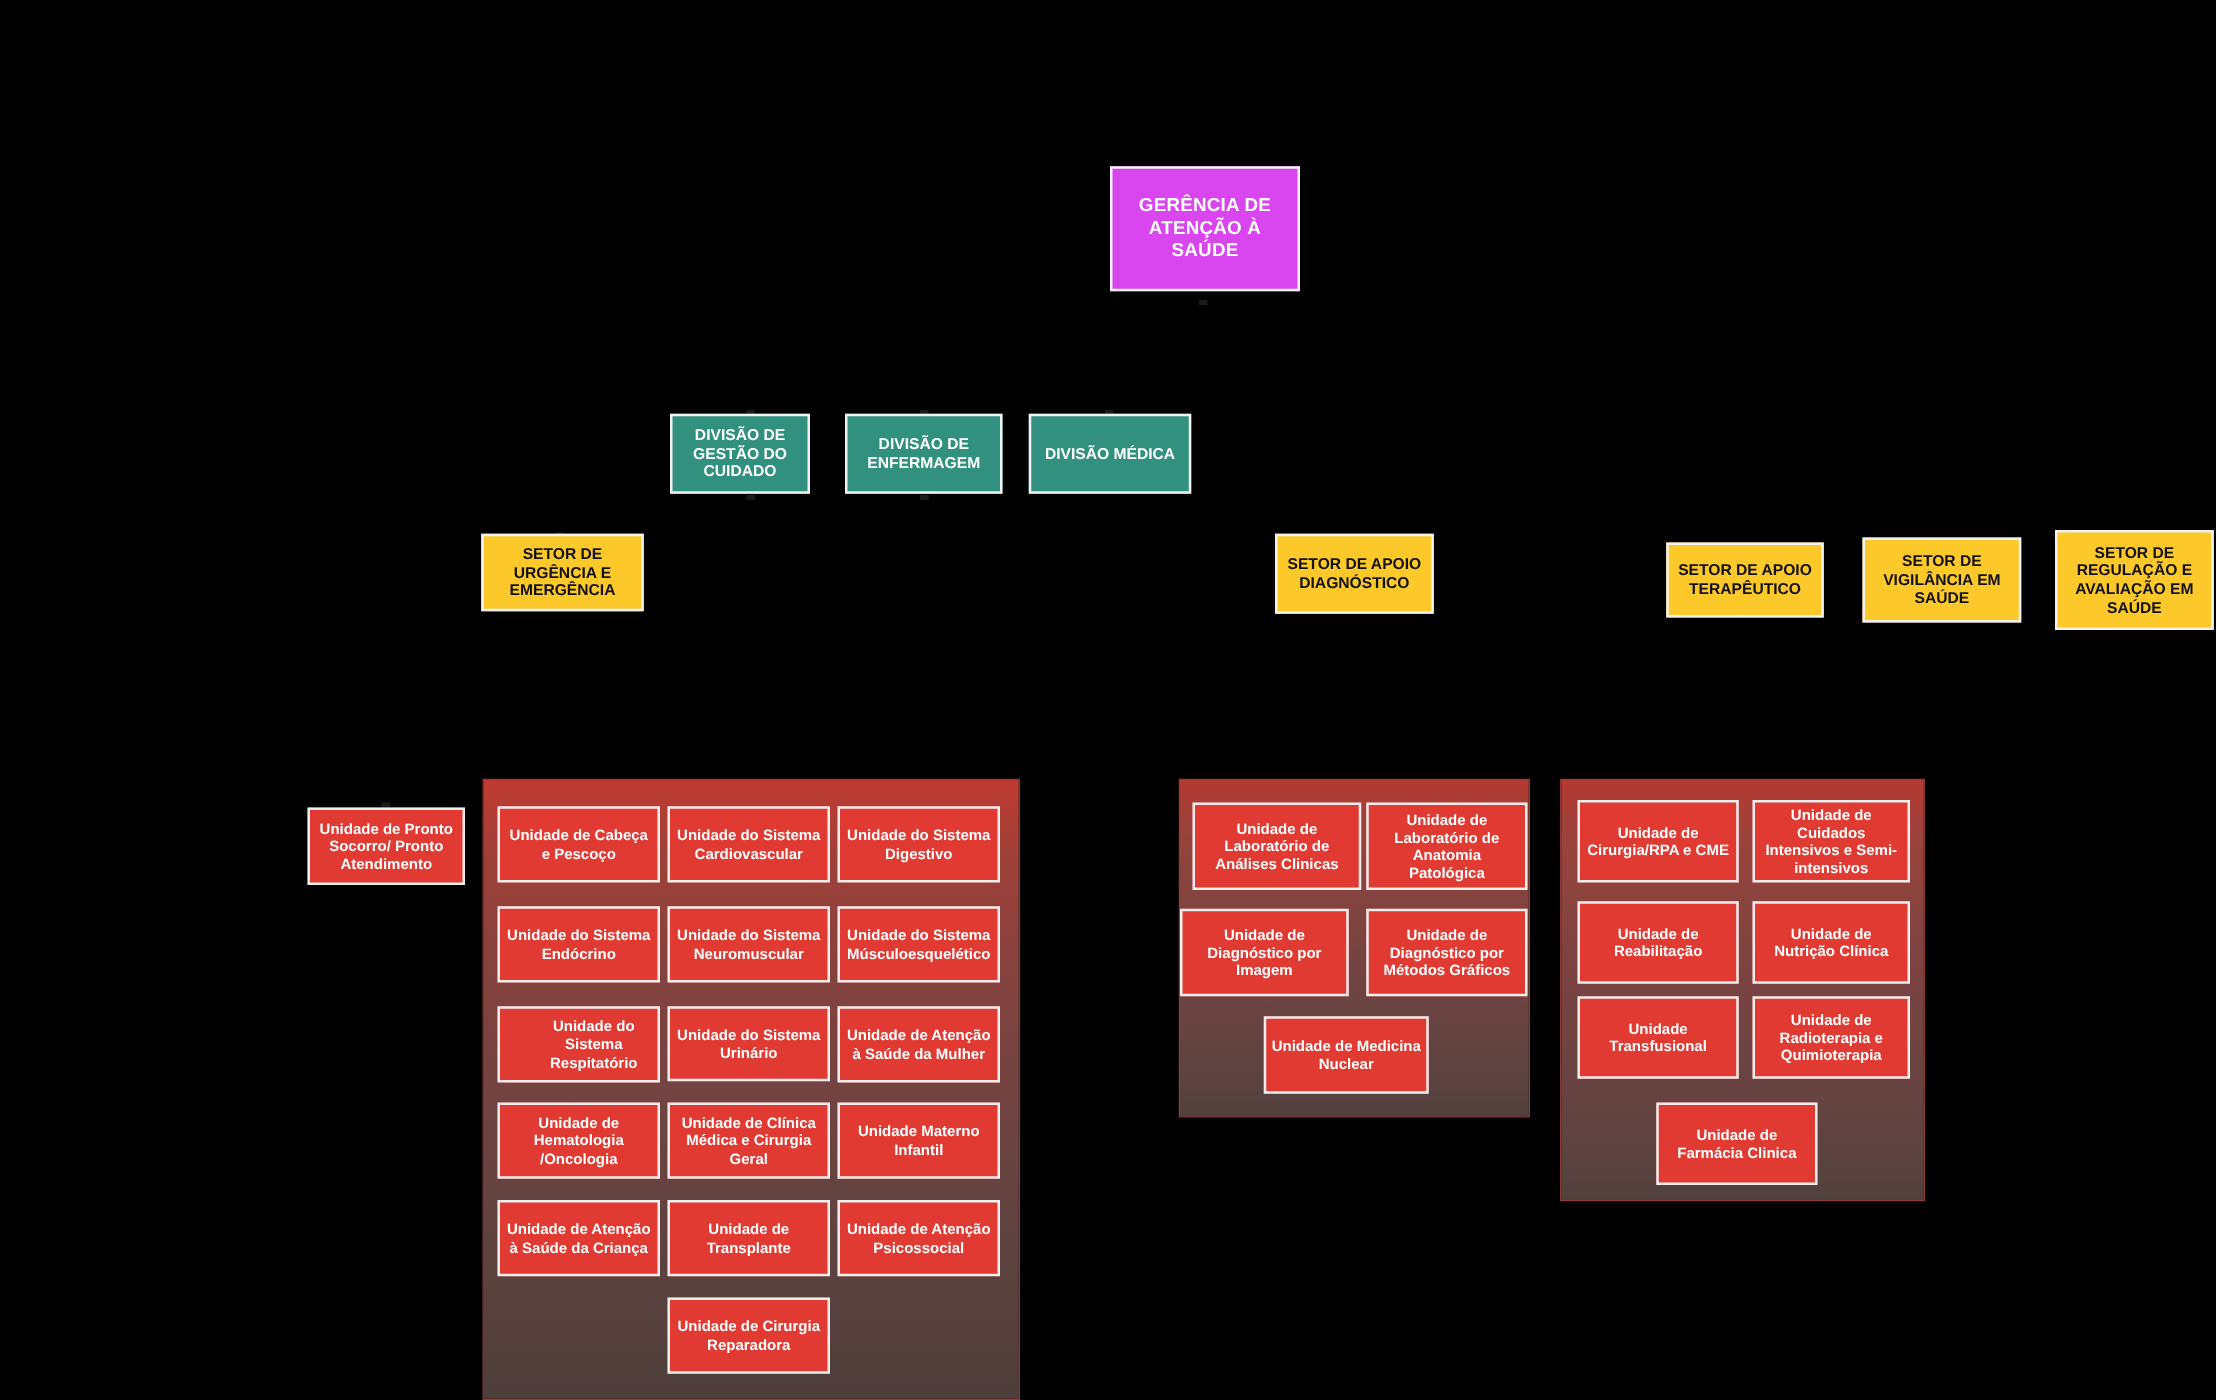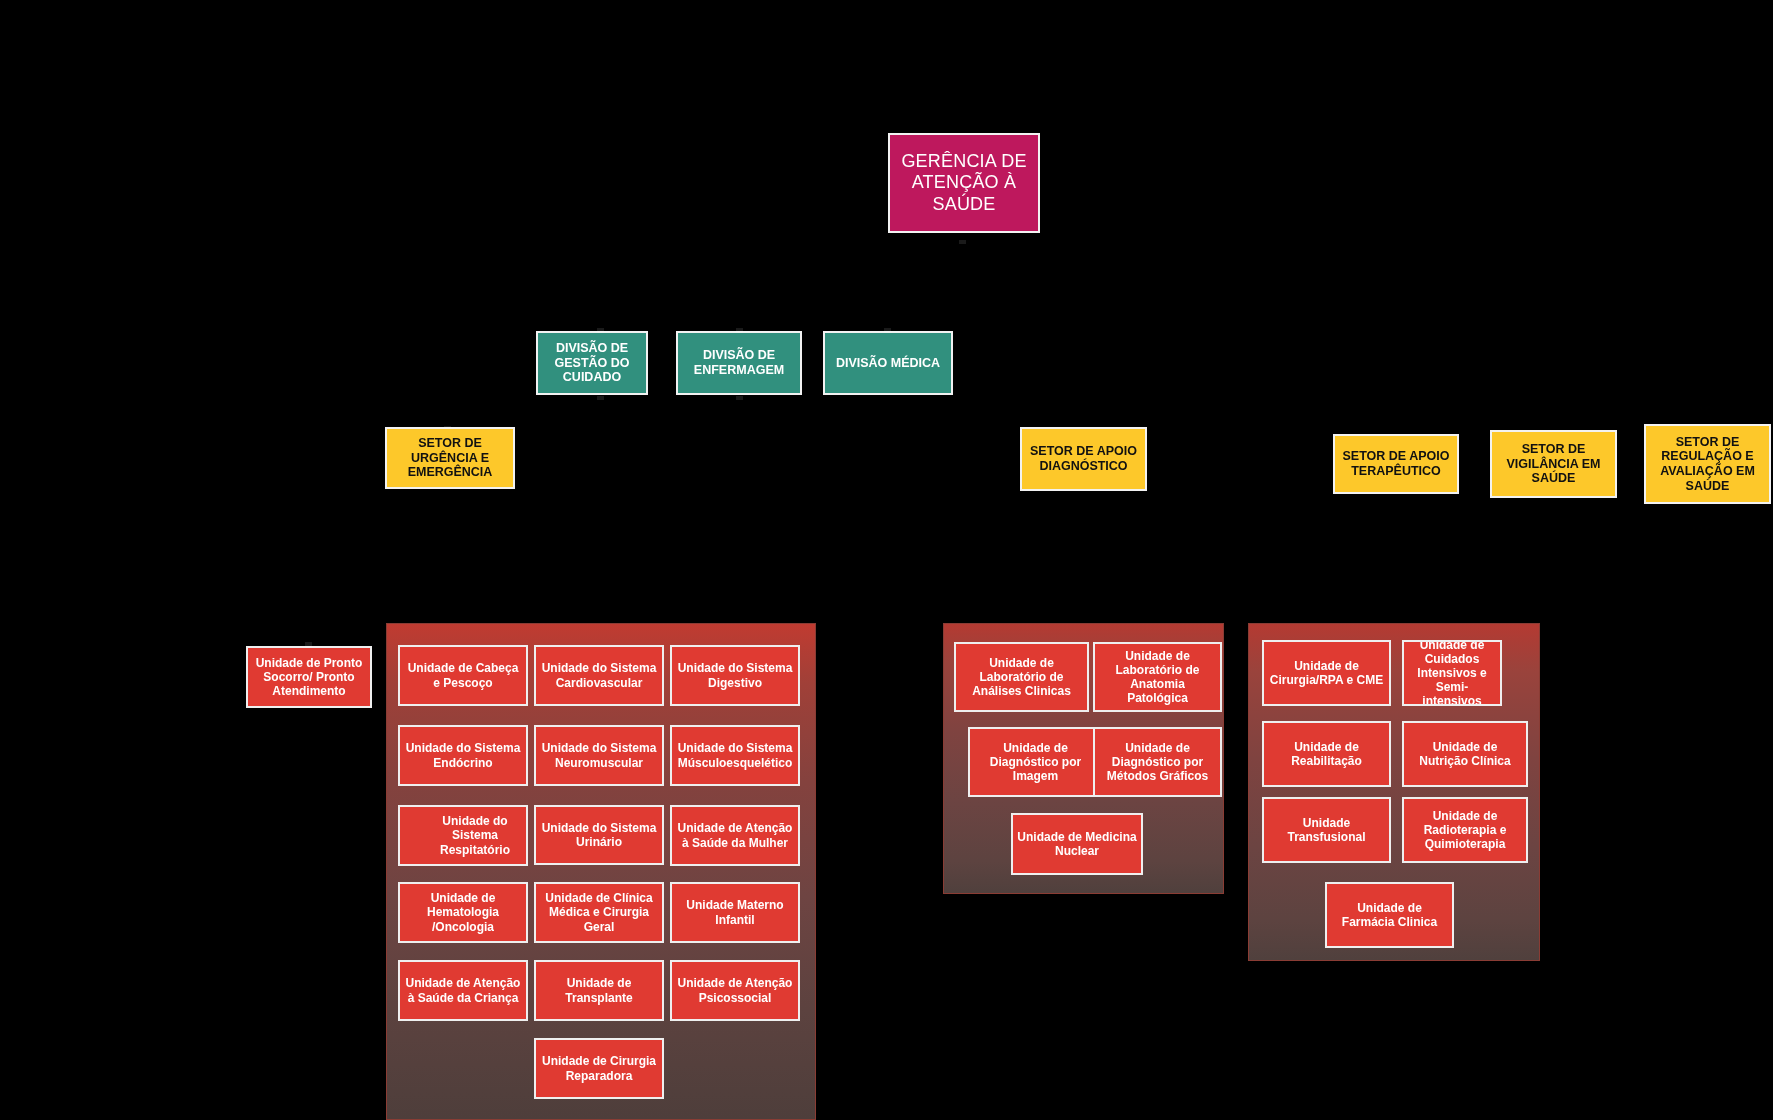--- a/index.html
+++ b/index.html
@@ -26,24 +26,24 @@
     justify-content: center;
     text-align: center;
     line-height: 1.18;
     border: 2px solid #e8e8e8;
     padding: 2px 4px;
     overflow: hidden;
   }
 
   
   .node.root {
-    background: #be185d;
+    background: #d946ef;
     color: #ffffff;
-    font-weight: normal;
-    font-size: 18px;
+    font-weight: bold;
+    font-size: 15px;
     letter-spacing: .2px;
     border-color: #f2f2f2;
   }
 
   
   .node.division {
     background: #31907e;
     color: #ffffff;
     font-weight: bold;
     font-size: 12.5px;
@@ -211,37 +211,37 @@
 
   <div class="group" style="left:943px; top:623px; width:281px; height:271px;"></div>
 
   <div class="node unit" style="left:954px; top:642px; width:135px; height:70px;">
     <span>Unidade de Laboratório de Análises Clinicas</span>
   </div>
   <div class="node unit" style="left:1093px; top:642px; width:129px; height:70px;">
     <span>Unidade de Laboratório de Anatomia Patológica</span>
   </div>
 
-  <div class="node unit" style="left:968px; top:727px; width:135px; height:70px;">
+  <div class="node unit" style="left:944px; top:727px; width:135px; height:70px;">
     <span>Unidade de Diagnóstico por Imagem</span>
   </div>
   <div class="node unit" style="left:1093px; top:727px; width:129px; height:70px;">
     <span>Unidade de Diagnóstico por Métodos Gráficos</span>
   </div>
 
   <div class="node unit" style="left:1011px; top:813px; width:132px; height:62px;">
     <span>Unidade de Medicina Nuclear</span>
   </div>
 
   <div class="group" style="left:1248px; top:623px; width:292px; height:338px;"></div>
 
   <div class="node unit" style="left:1262px; top:640px; width:129px; height:66px;">
     <span>Unidade de Cirurgia/RPA e CME</span>
   </div>
-  <div class="node unit" style="left:1402px; top:640px; width:100px; height:66px;">
+  <div class="node unit" style="left:1402px; top:640px; width:126px; height:66px;">
     <span>Unidade de Cuidados Intensivos e Semi-intensivos</span>
   </div>
 
   <div class="node unit" style="left:1262px; top:721px; width:129px; height:66px;">
     <span>Unidade de Reabilitação</span>
   </div>
   <div class="node unit" style="left:1402px; top:721px; width:126px; height:66px;">
     <span>Unidade de Nutrição Clínica</span>
   </div>
 

